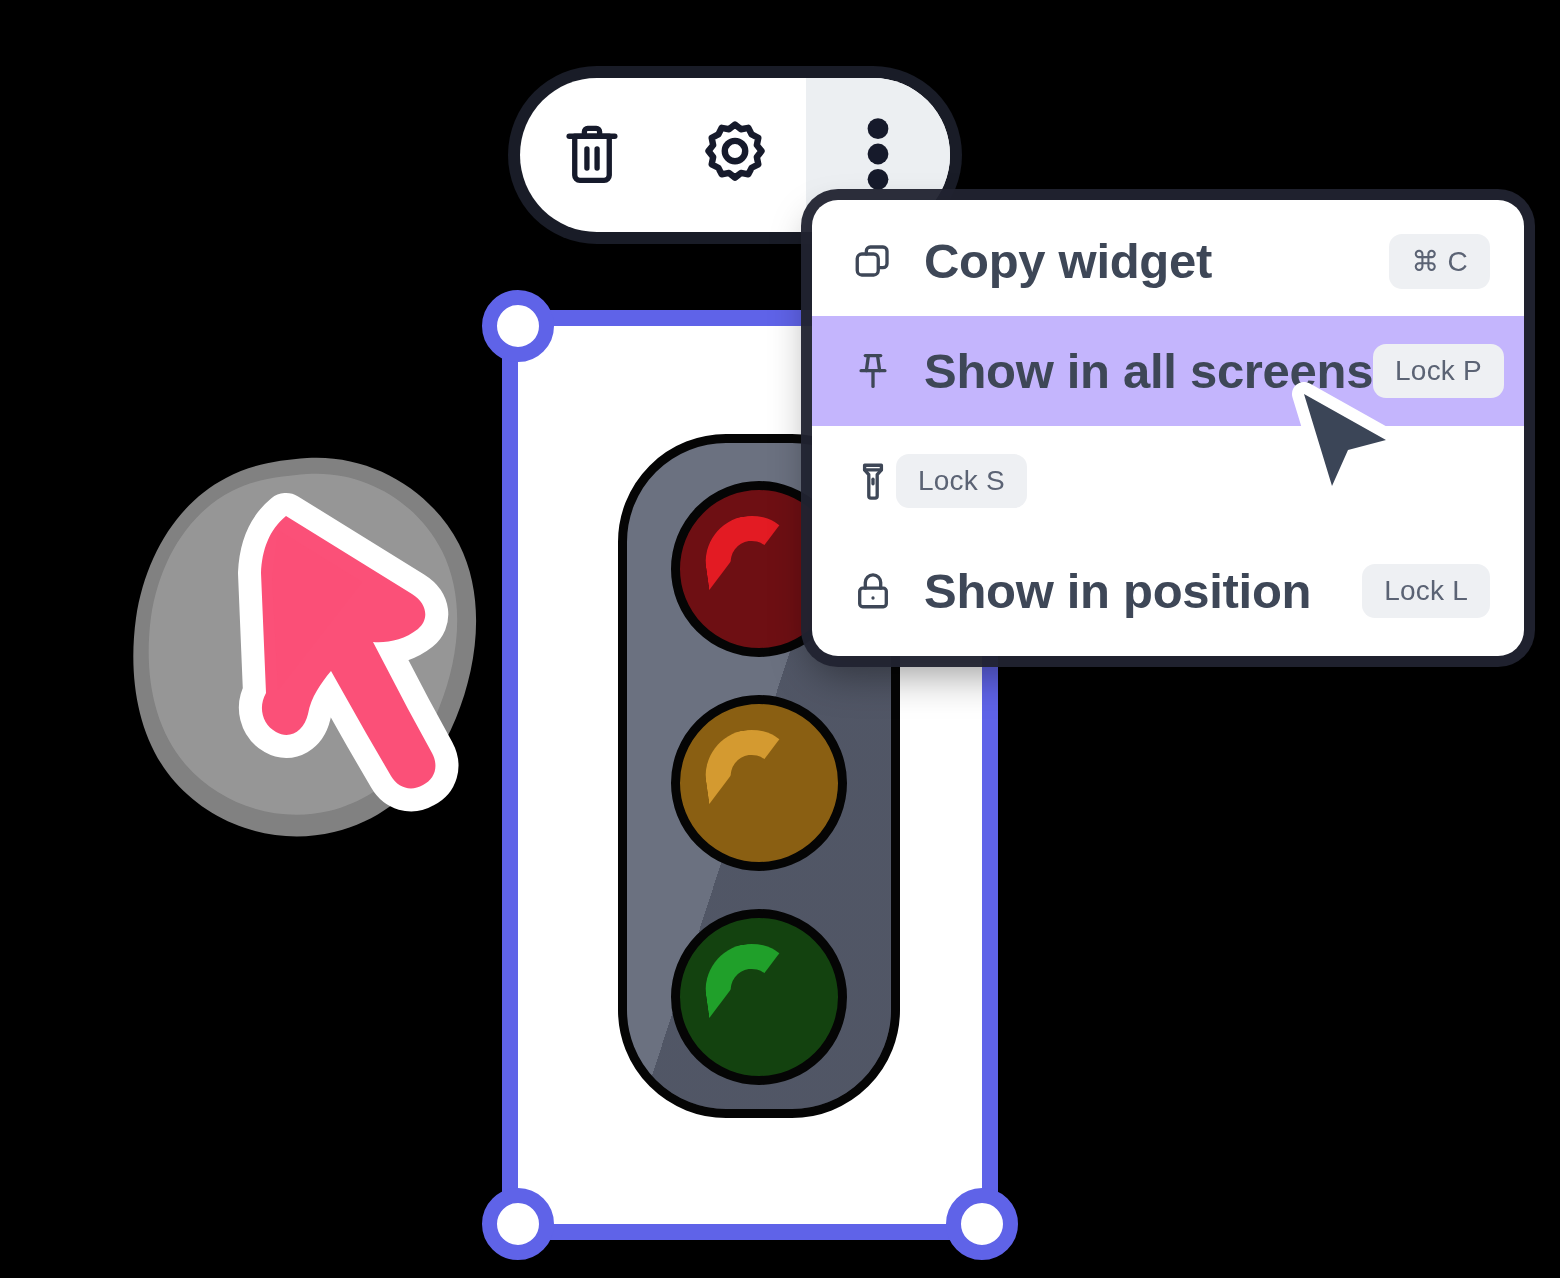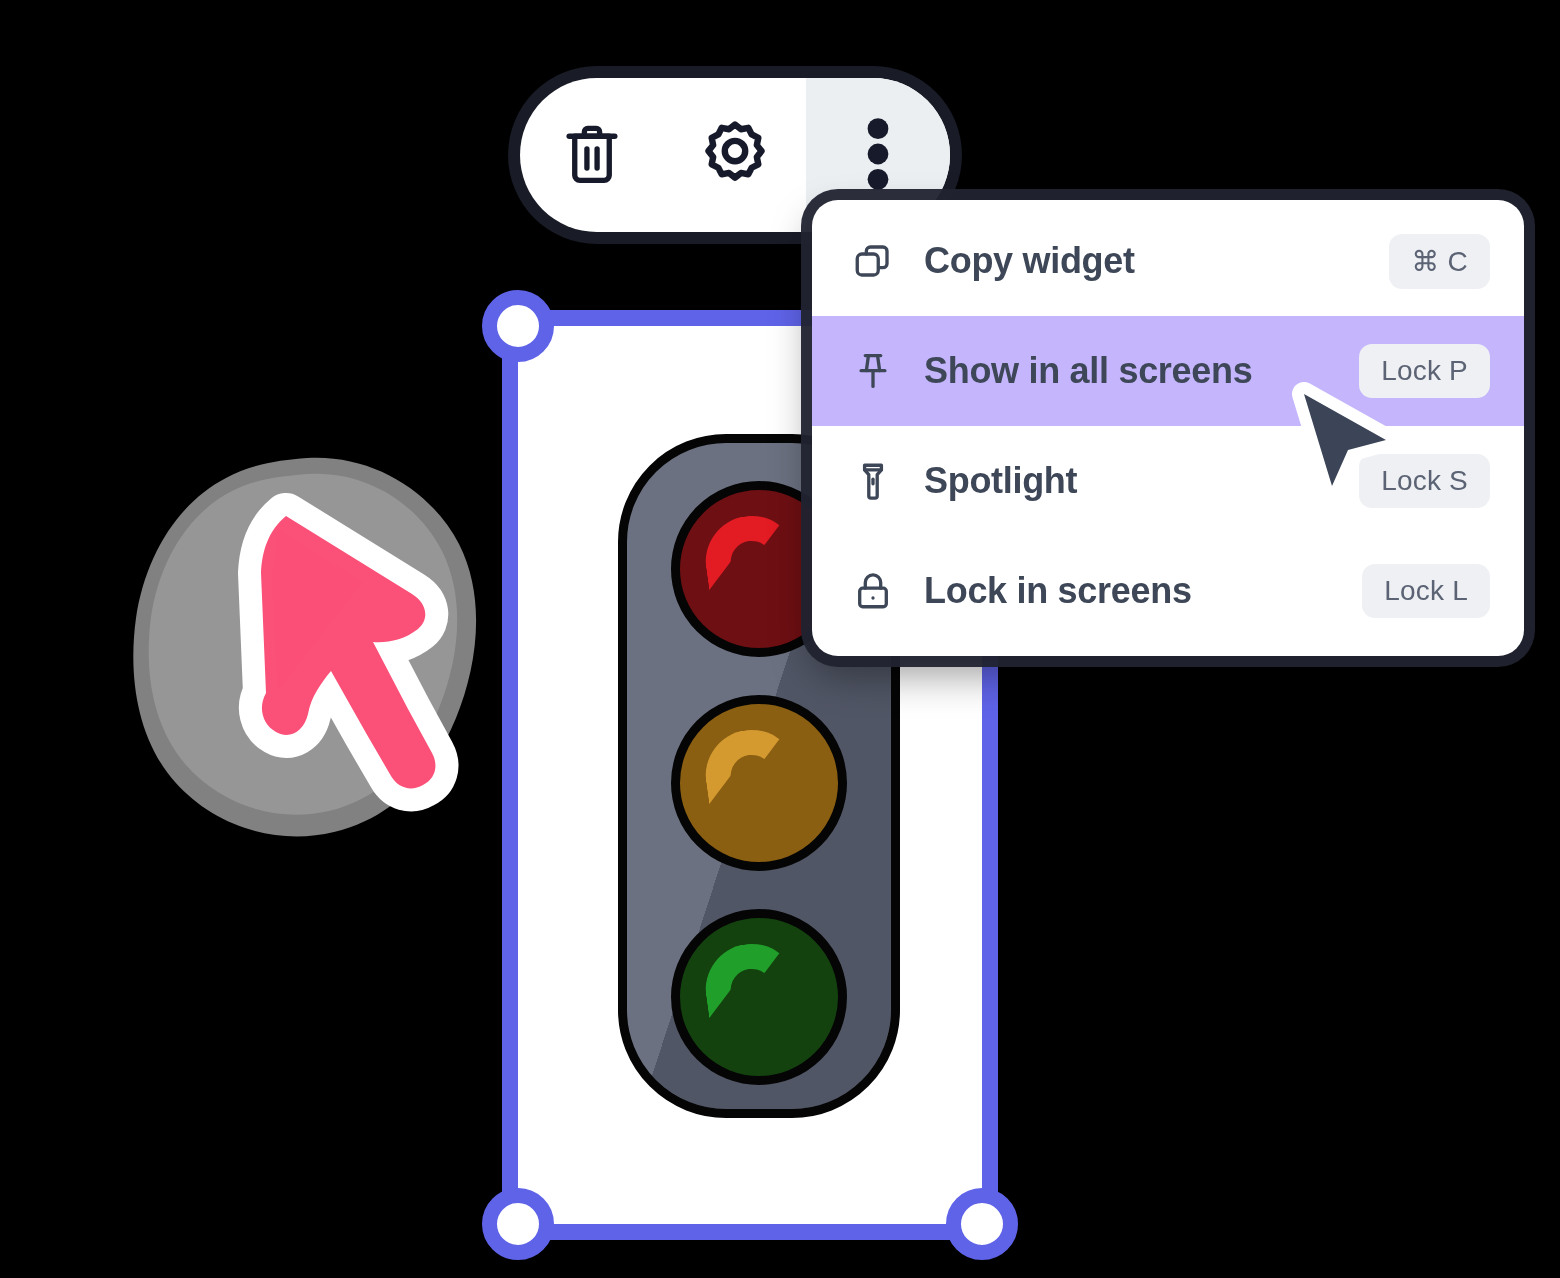--- a/index.html
+++ b/index.html
@@ -170,21 +170,21 @@
   .mi-icon {
     flex: 0 0 auto;
     width: 44px;
     display: flex;
     align-items: center;
     justify-content: flex-start;
   }
   .mi-label {
     flex: 1 1 auto;
     margin-left: 28px;
-    font-size: 36px;
+    font-size: 49px;
     font-weight: 600;
     color: #3e4757;
     letter-spacing: -0.3px;
     white-space: nowrap;
   }
   .mi-shortcut {
     flex: 0 0 auto;
     background: #eef0f3;
     color: #5b6374;
     font-size: 28px;
@@ -316,33 +316,32 @@
     </div>
 
     <div class="menu-item">
       <span class="mi-icon">
         <svg width="42" height="42" viewBox="0 0 24 24" fill="none" stroke="#3e4757" stroke-width="1.9" stroke-linecap="round" stroke-linejoin="round">
           <path d="M7.2 3 h9.6 v2.6 l-2.4 2.8 v12.2 a1.2 1.2 0 0 1-1.2 1.2 h-2.4 a1.2 1.2 0 0 1-1.2-1.2 V8.4 L7.2 5.6 Z"></path>
           <path d="M7.2 5.6 h9.6"></path>
           <path d="M12 11 v2.6"></path>
         </svg>
       </span>
-      <span class="mi-label">Spotlight</span>
       <span class="mi-shortcut">Lock S</span>
     </div>
 
     <div class="menu-item">
       <span class="mi-icon">
         <svg width="42" height="42" viewBox="0 0 24 24" fill="none" stroke="#3e4757" stroke-width="1.9" stroke-linecap="round" stroke-linejoin="round">
           <rect x="4.4" y="10.4" width="15.2" height="10.6" rx="1.7"></rect>
           <path d="M7.6 10.4 V7.2 a4.4 4.4 0 0 1 8.8 0 v3.2"></path>
           <circle cx="12" cy="16" r="0.95" fill="#3e4757" stroke="none"></circle>
         </svg>
       </span>
-      <span class="mi-label">Lock in screens</span>
+      <span class="mi-label">Show in position</span>
       <span class="mi-shortcut">Lock L</span>
     </div>
   </div>
 
   <div id="cursor">
     <svg width="110" height="120" viewBox="0 0 110 120">
       <path d="M16 12 L98 58 L60 68 L44 104 Z" fill="none" stroke="#ffffff" stroke-width="24" stroke-linejoin="round" stroke-linecap="round"></path>
       <path d="M16 12 L98 58 L60 68 L44 104 Z" fill="#3b4557"></path>
     </svg>
   </div>

